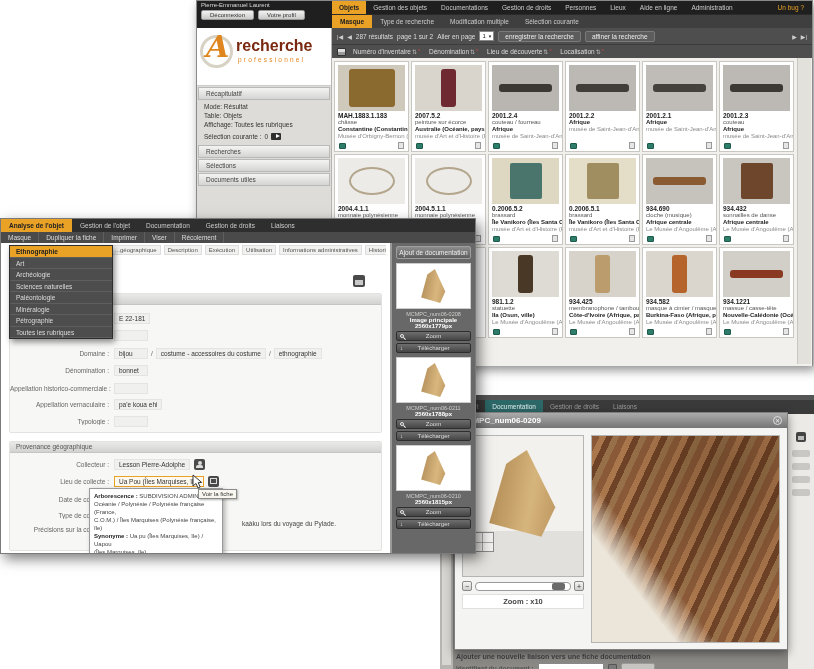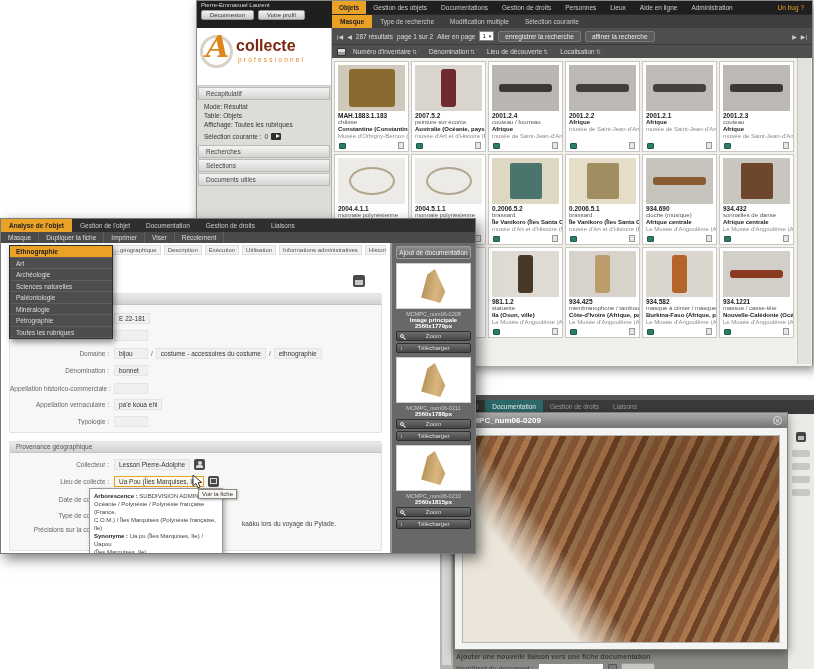--- a/index.html
+++ b/index.html
@@ -188,21 +188,21 @@
             <span class="st">Modification multiple</span>
             <span class="st">Sélection courante</span>
           </div>
       </div>
     </div>
     <div class="w1-body">
       <aside class="w1-side">
         <div class="logo">
           <span class="logo-circ"></span>
           <span class="logo-a">A</span>
-          <span class="logo-nm">collecte</span>
+          <span class="logo-nm">recherche</span>
           <span class="logo-sub">professionnel</span>
         </div>
         <div class="bar">Récapitulatif</div>
         <div>
             <div class="side-line">Mode: Résultat</div>
             <div class="side-line">Table: Objets</div>
             <div class="side-line">Affichage: Toutes les rubriques</div>
           </div>
         <div class="side-sel">
           <span>Sélection courante :</span>
@@ -472,20 +472,34 @@
           <div></div>
           <div></div>
         </div>
     </div>
     <div class="lightbox">
       <div class="lb-title">
         <span>MCMPC_num06-0209</span>
         <span class="lb-close">✕</span>
       </div>
       <div class="lb-body">
+        <div class="lb-left">
+          <div class="preview">
+            <div class="hat-big"></div>
+            <div class="sel-rect"></div>
+          </div>
+          <div class="slider-row">
+            <span class="sl-btn">−</span>
+            <div class="sl-track">
+                <div class="sl-handle"></div>
+              </div>
+            <span class="sl-btn">+</span>
+          </div>
+          <div class="zoom-label">Zoom : x10</div>
+        </div>
         <div class="lb-detail"></div>
       </div>
     </div>
     <div class="w4-foot">
       <div class="foot-h">Ajouter une nouvelle liaison vers une fiche documentation</div>
       <div class="foot-row">
         <span class="foot-link">Identifiant du document :</span>
         <input class="foot-input" value="" style="">
         <span class="foot-ic"></span>
         <span class="foot-btn"></span>

